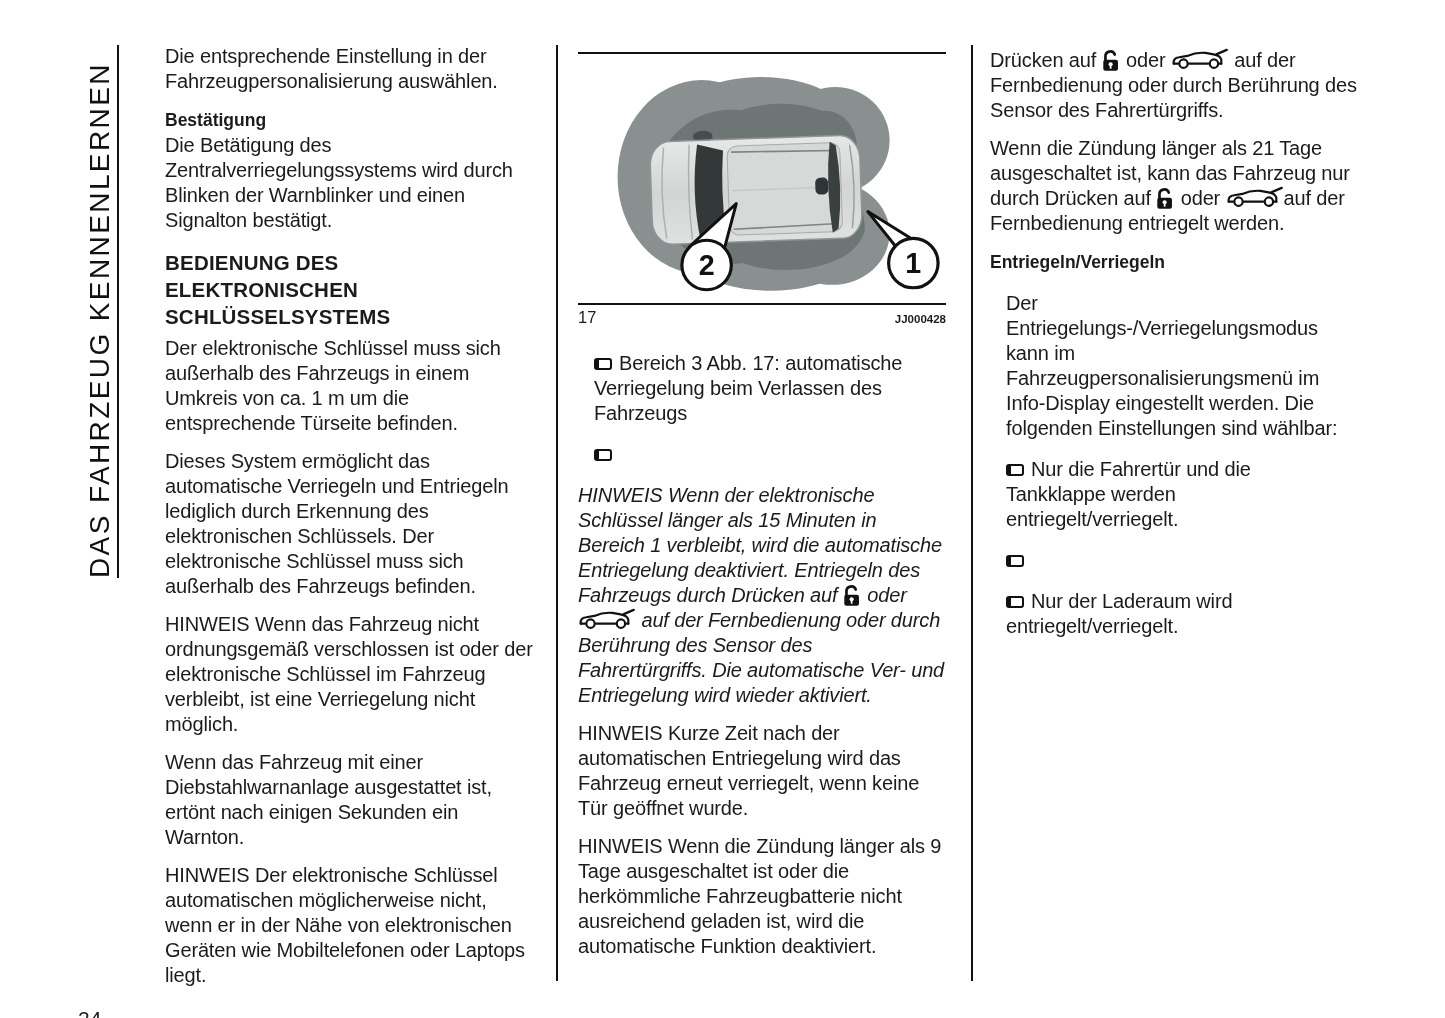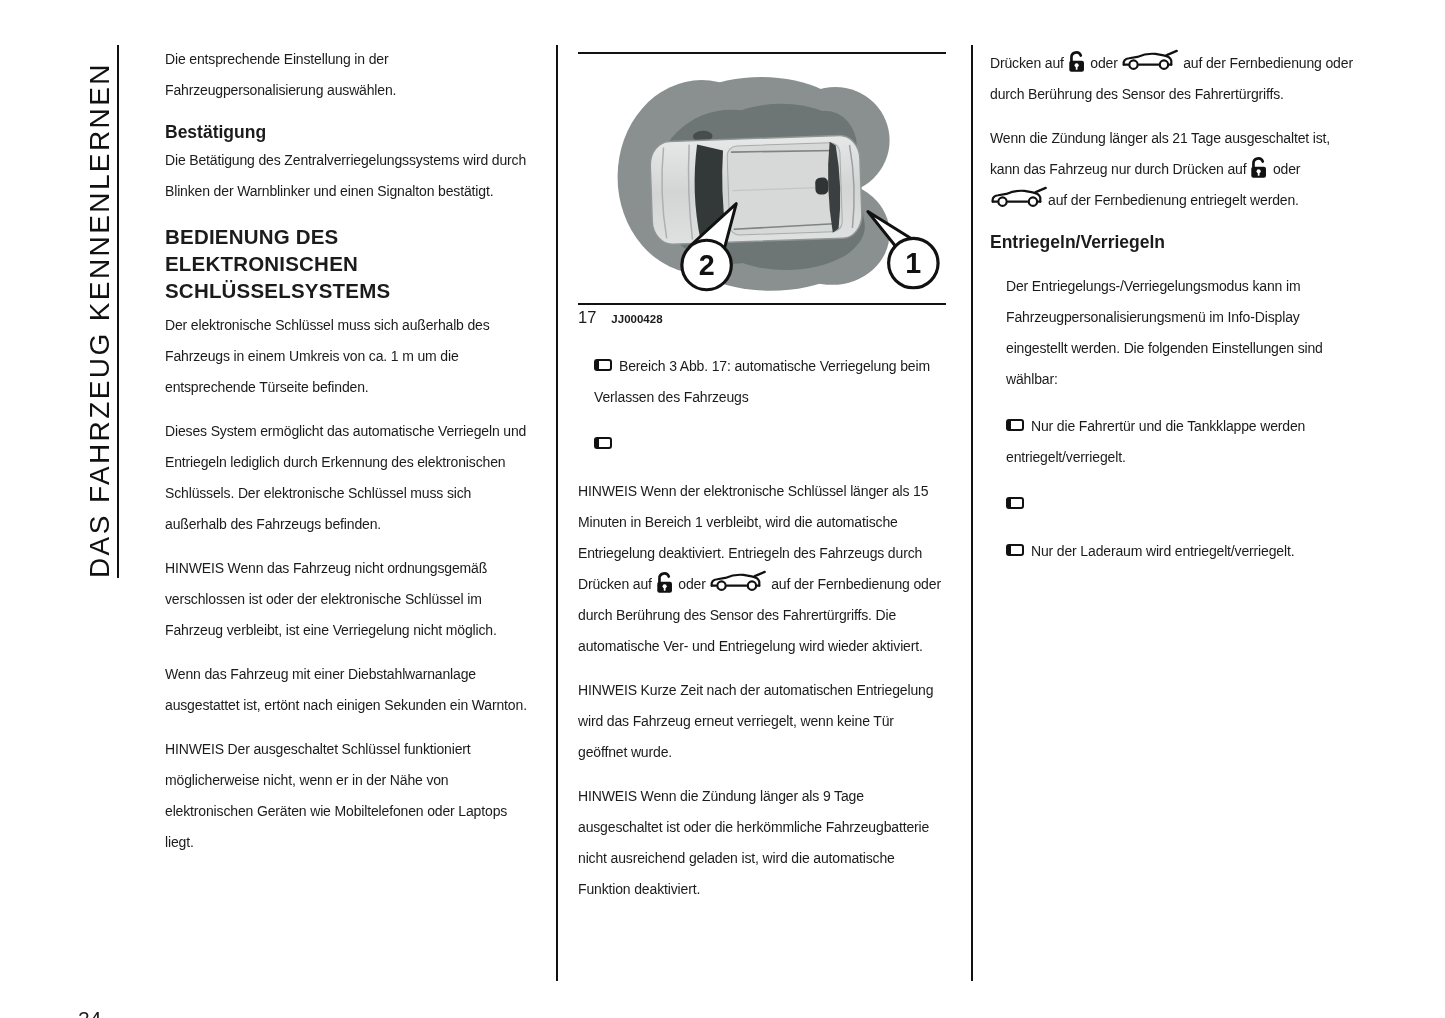--- a/index.html
+++ b/index.html
@@ -11,59 +11,59 @@
     letter-spacing:2.4px;color:#111;}
   .side-rule{position:absolute;left:117px;top:45px;width:2px;height:533px;background:#111;}
   .divider{position:absolute;top:45px;width:2px;height:936px;background:#111;}
   .divider.d1{left:556px;}
   .divider.d2{left:971px;}
   
   .col{position:absolute;width:368px;}
   .col-left{left:165px;top:44px;}
   .col-mid{left:578px;top:44px;}
   .col-right{left:990px;top:48px;}
-  p{font-size:14px;line-height:31px;letter-spacing:-0.15px;margin:0 0 13px;}
+  p{font-size:20px;line-height:25px;letter-spacing:-0.15px;margin:0 0 13px;}
   p.tight{margin:16px;}
   h3{font-size:17.5px;line-height:25px;margin:14px 0 0;font-weight:700;}
   h2{font-size:20.5px;line-height:27px;margin:16px 0 6px;font-weight:700;letter-spacing:0.2px;}
   h4{font-size:17.5px;line-height:25px;margin:14px 0 0;font-weight:700;}
   .bullet-box{display:inline-block;width:11px;height:8px;border:2.5px solid #111;
     border-left-width:5px;border-radius:3px;margin-right:7px;}
   .inline-icon{display:inline-block;}
   
   .fig-rule{height:2px;background:#111;margin-top:8px;}
   .fig-canvas{position:relative;height:241px;background:#fff;}
   .fig-canvas svg{display:block;width:100%;height:100%;}
-  .fig-caption{display:flex;align-items:baseline;
+  .fig-caption{display:flex;justify-content:space-between;align-items:baseline;
     padding:3px 0 8px;gap:15px;}
   .fig-num{font-size:16.5px;letter-spacing:0;}
   .fig-code{font-size:11.5px;font-weight:700;letter-spacing:0;}
   .page-number{position:absolute;left:78px;top:1007px;font-size:21px;letter-spacing:0;}
-  .note-gap{margin-top:13px;}
+  .note-gap{margin-top:13px;font-style:italic;}
 </style>
 </head>
 <body>
 
 <div class="page">
 
   <div class="side-title">DAS FAHRZEUG KENNENLERNEN</div>
   <div class="side-rule"></div>
   <div class="divider d1"></div>
   <div class="divider d2"></div>
 
   <div class="col col-left">
     <p>Die entsprechende Einstellung in der Fahrzeugpersonalisierung auswählen.</p>
     <h3>Bestätigung</h3>
     <p>Die Betätigung des Zentralverriegelungssystems wird durch Blinken der Warnblinker und einen Signalton bestätigt.</p>
     <h2>BEDIENUNG DES ELEKTRONISCHEN SCHLÜSSELSYSTEMS</h2>
     <p>Der elektronische Schlüssel muss sich außerhalb des Fahrzeugs in einem Umkreis von ca. 1 m um die entsprechende Türseite befinden.</p>
     <p>Dieses System ermöglicht das automatische Verriegeln und Entriegeln lediglich durch Erkennung des elektronischen Schlüssels. Der elektronische Schlüssel muss sich außerhalb des Fahrzeugs befinden.</p>
     <p>HINWEIS Wenn das Fahrzeug nicht ordnungsgemäß verschlossen ist oder der elektronische Schlüssel im Fahrzeug verbleibt, ist eine Verriegelung nicht möglich.</p>
     <p>Wenn das Fahrzeug mit einer Diebstahlwarnanlage ausgestattet ist, ertönt nach einigen Sekunden ein Warnton.</p>
-    <p>HINWEIS Der ausgeschaltet Schlüssel funktioniert möglicherweise nicht, wenn er in der Nähe von elektronischen Geräten wie Mobiltelefonen oder Laptops liegt.</p>
+    <p>HINWEIS Der elektronische Schlüssel automatischen möglicherweise nicht, wenn er in der Nähe von elektronischen Geräten wie Mobiltelefonen oder Laptops liegt.</p>
   </div>
 
   <div class="col col-mid">
     <div class="fig-rule"></div>
     <div class="fig-canvas">
       <svg viewBox="0 0 372 241">
         <defs>
           <linearGradient id="carbody" x1="0" y1="0" x2="0" y2="1">
             <stop offset="0" stop-color="#e6e8e7"></stop>
             <stop offset="0.5" stop-color="#d2d5d4"></stop>

